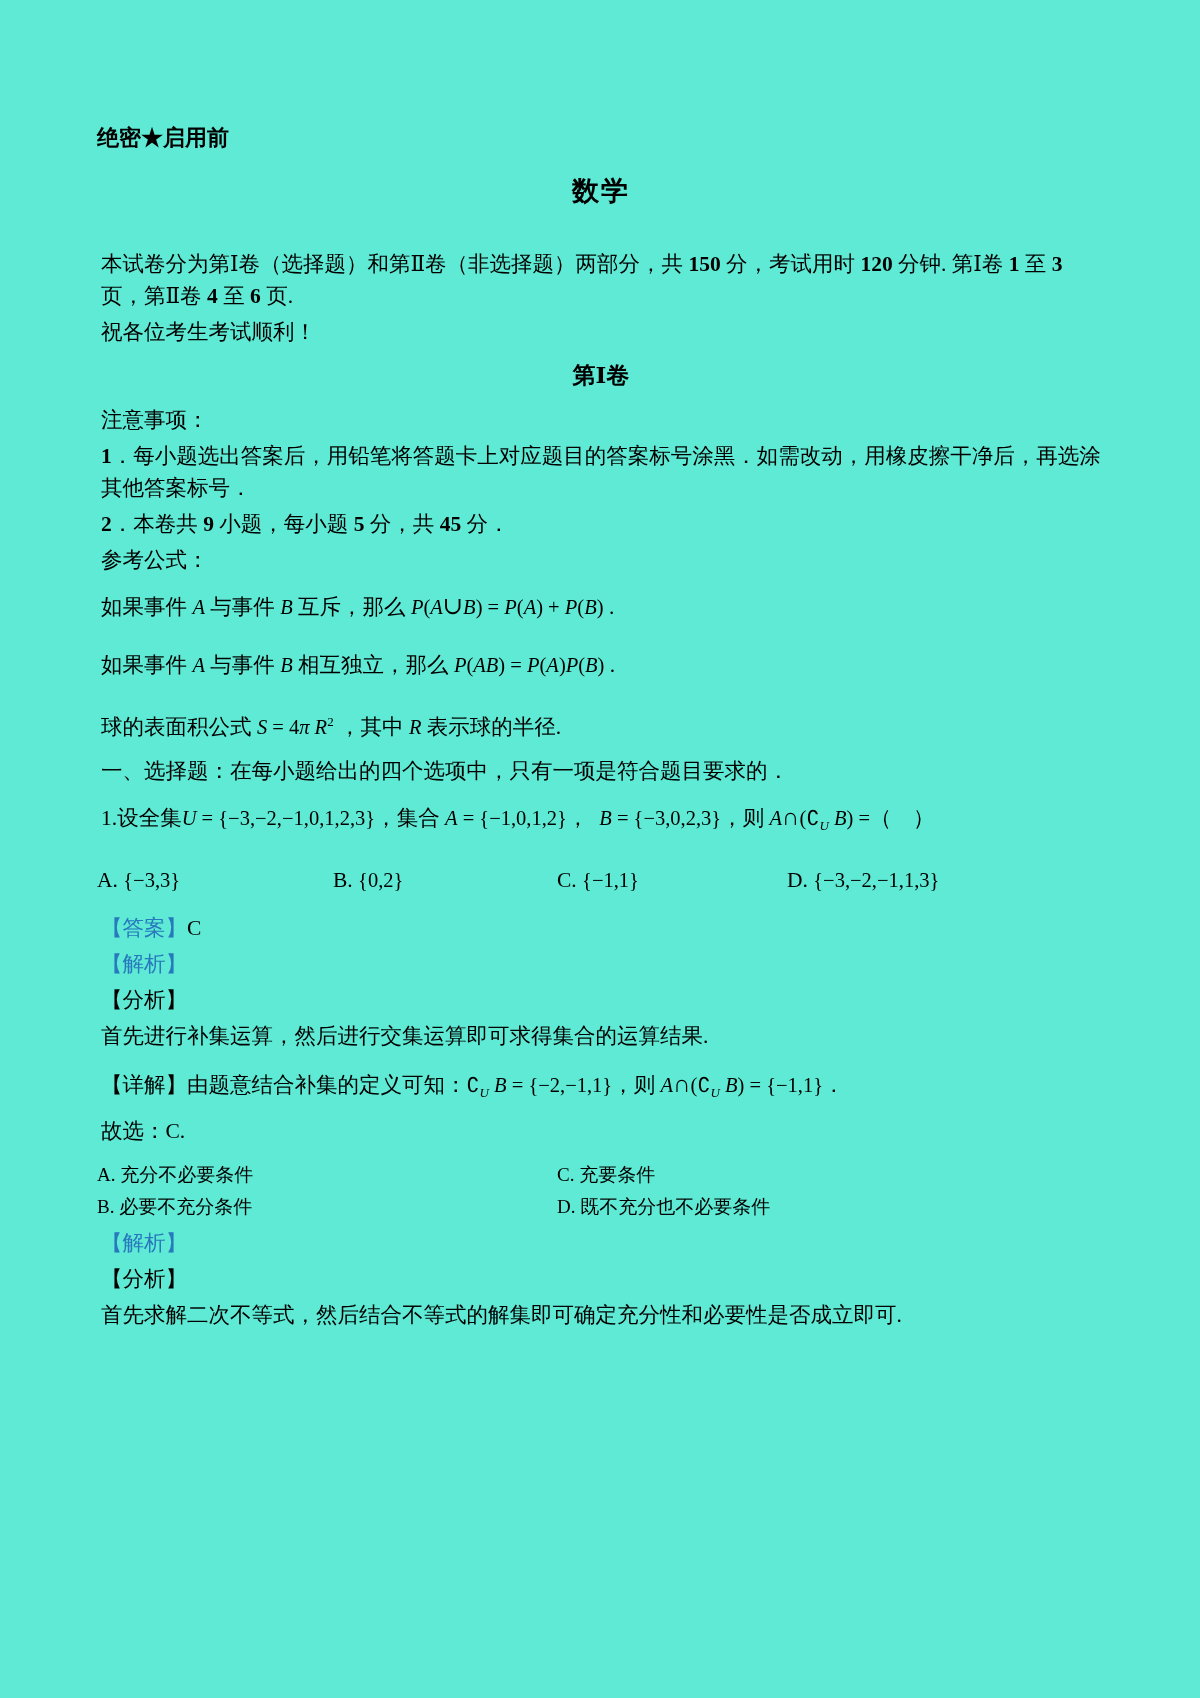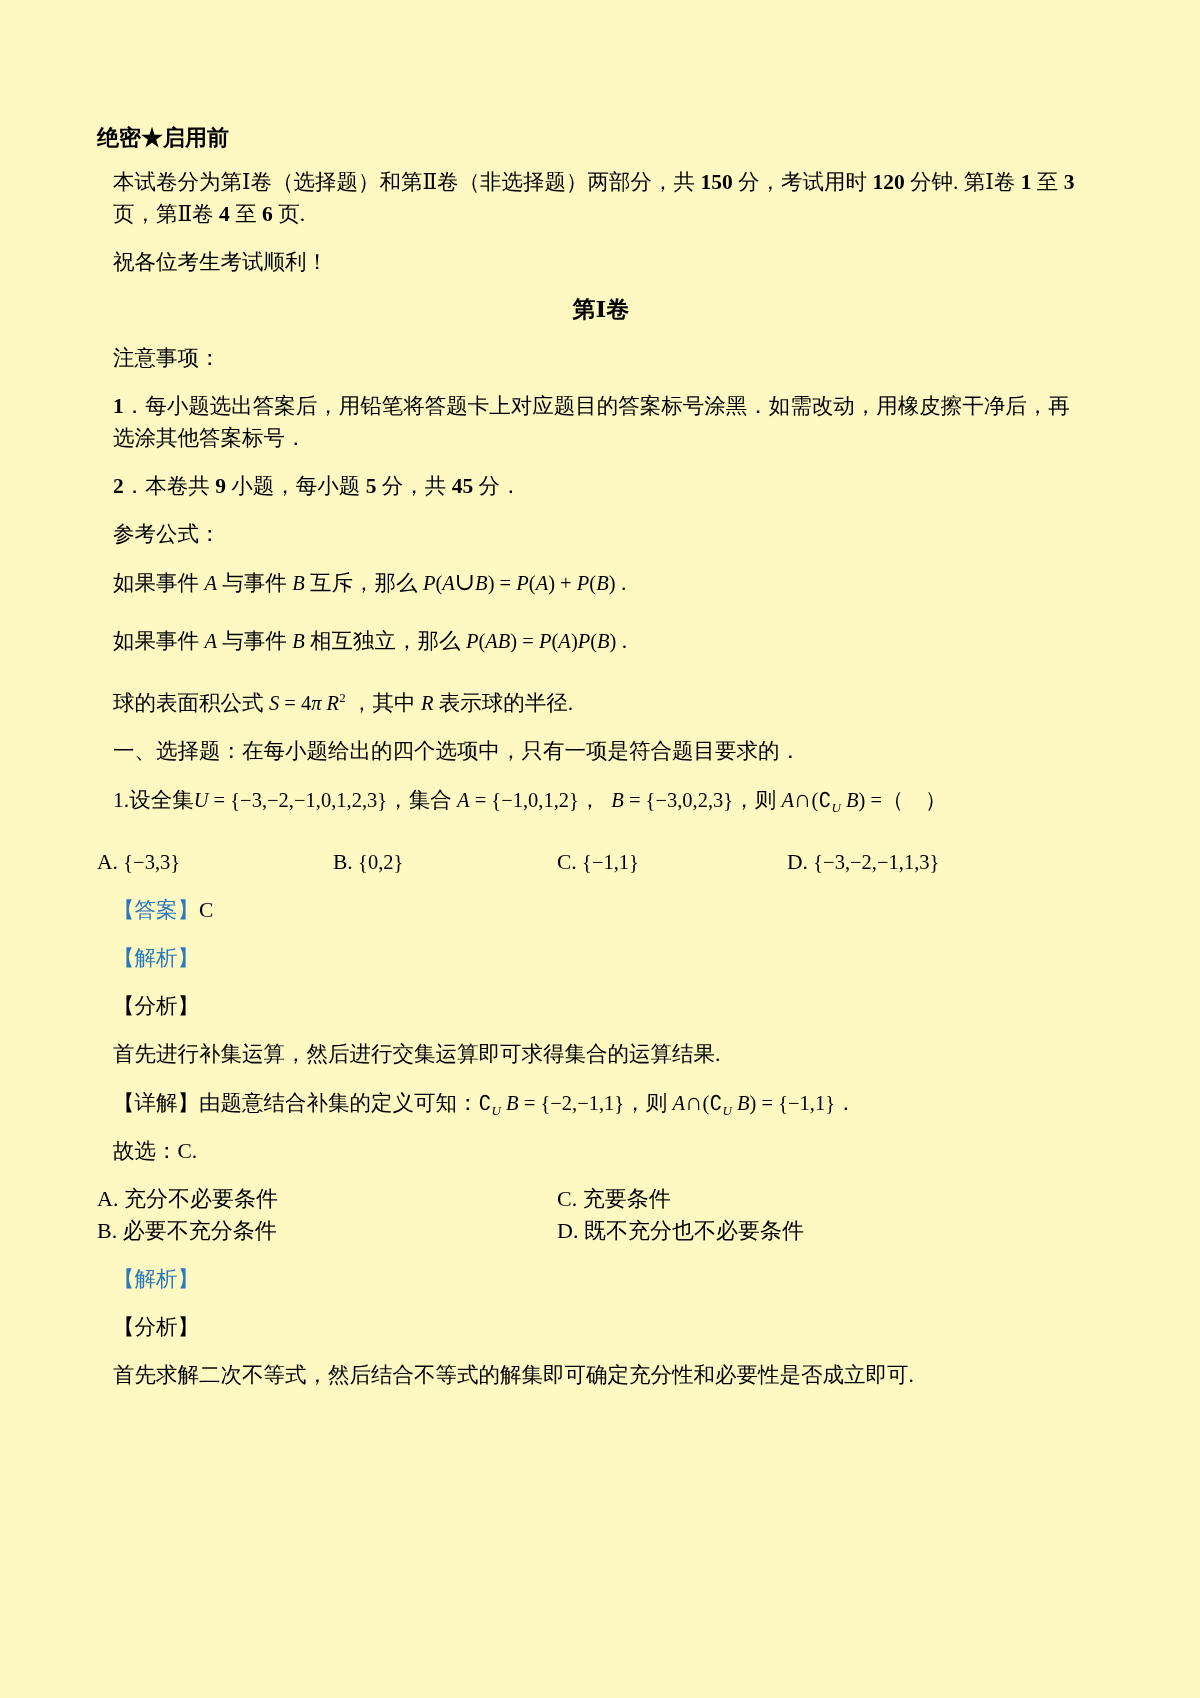--- a/index.html
+++ b/index.html
@@ -6,67 +6,68 @@
   body {
     width:1200px;
     color:#000;
     font-family:"Liberation Serif","DejaVu Serif",serif;
   }
   .page {
     box-sizing:border-box;
     width:1200px;
     min-height:1698px;
     padding:126px 95px 120px 97px;
-    background:#fef9c3;
+    background:#5eead4;
   }
   .secrecy { font-size:22px; font-weight:bold; line-height:24px; }
   .title {
     font-size:29px; font-weight:bold; text-align:center;
     line-height:38px; margin:20px 0 0 0; letter-spacing:1px;
   }
   .subject {
     font-size:27px; font-weight:bold; text-align:center;
     line-height:34px; margin:24px 0 40px 0; letter-spacing:2px;
   }
-  .body { font-size:21.5px; line-height:32px; margin:16px; }
+  .body { font-size:21.5px; line-height:32px; margin:4px; }
   .vol-heading {
     font-size:23px; font-weight:bold; text-align:center;
     line-height:32px; margin:12px;
   }
   .formula1 { margin-top:14px; }
   .formula2 { margin-top:26px; }
   .formula3 { margin-top:30px; }
   .choice-heading { font-weight:normal; margin-top:12px; }
   .q1-stem { margin-top:14px; }
   .q2-stem { margin-top:18px; }
   .options4 {
     display:grid; grid-template-columns:236px 224px 230px auto;
     font-size:21.5px; line-height:32px; margin-top:30px;
   }
   .options2 {
     display:grid; grid-template-columns:460px auto;
-    font-size:22px; line-height:32px; margin-top:12px;
+    font-size:19px; line-height:32px; margin-top:12px;
   }
   .ans-first { margin-top:16px; }
   .detail-line { margin-top:16px; }
   .conclusion-line { margin-top:14px; }
   .blue { color:#2878BE; }
   .math { font-size:20.5px; }
   i { font-style:italic; }
   sup, sub { font-size:13px; line-height:0; }
   .cap { font-size:1.18em; }
 </style>
 </head>
 <body>
 
 <div class="page">
 
   <div class="secrecy">绝密★启用前</div>
 
 
+  <h2 class="subject">数学</h2>
 
   <p class="body">本试卷分为第Ⅰ卷（选择题）和第Ⅱ卷（非选择题）两部分，共 <b>150</b> 分，考试用时 <b>120</b> 分钟. 第Ⅰ卷 <b>1</b> 至 <b>3</b> 页，第Ⅱ卷 <b>4</b> 至 <b>6</b> 页.</p>
   <p class="body">祝各位考生考试顺利！</p>
 
   <div class="vol-heading">第Ⅰ卷</div>
 
   <p class="body">注意事项：</p>
   <p class="body"><b>1</b>．每小题选出答案后，用铅笔将答题卡上对应题目的答案标号涂黑．如需改动，用橡皮擦干净后，再选涂其他答案标号．</p>
   <p class="body"><b>2</b>．本卷共 <b>9</b> 小题，每小题 <b>5</b> 分，共 <b>45</b> 分．</p>
 

